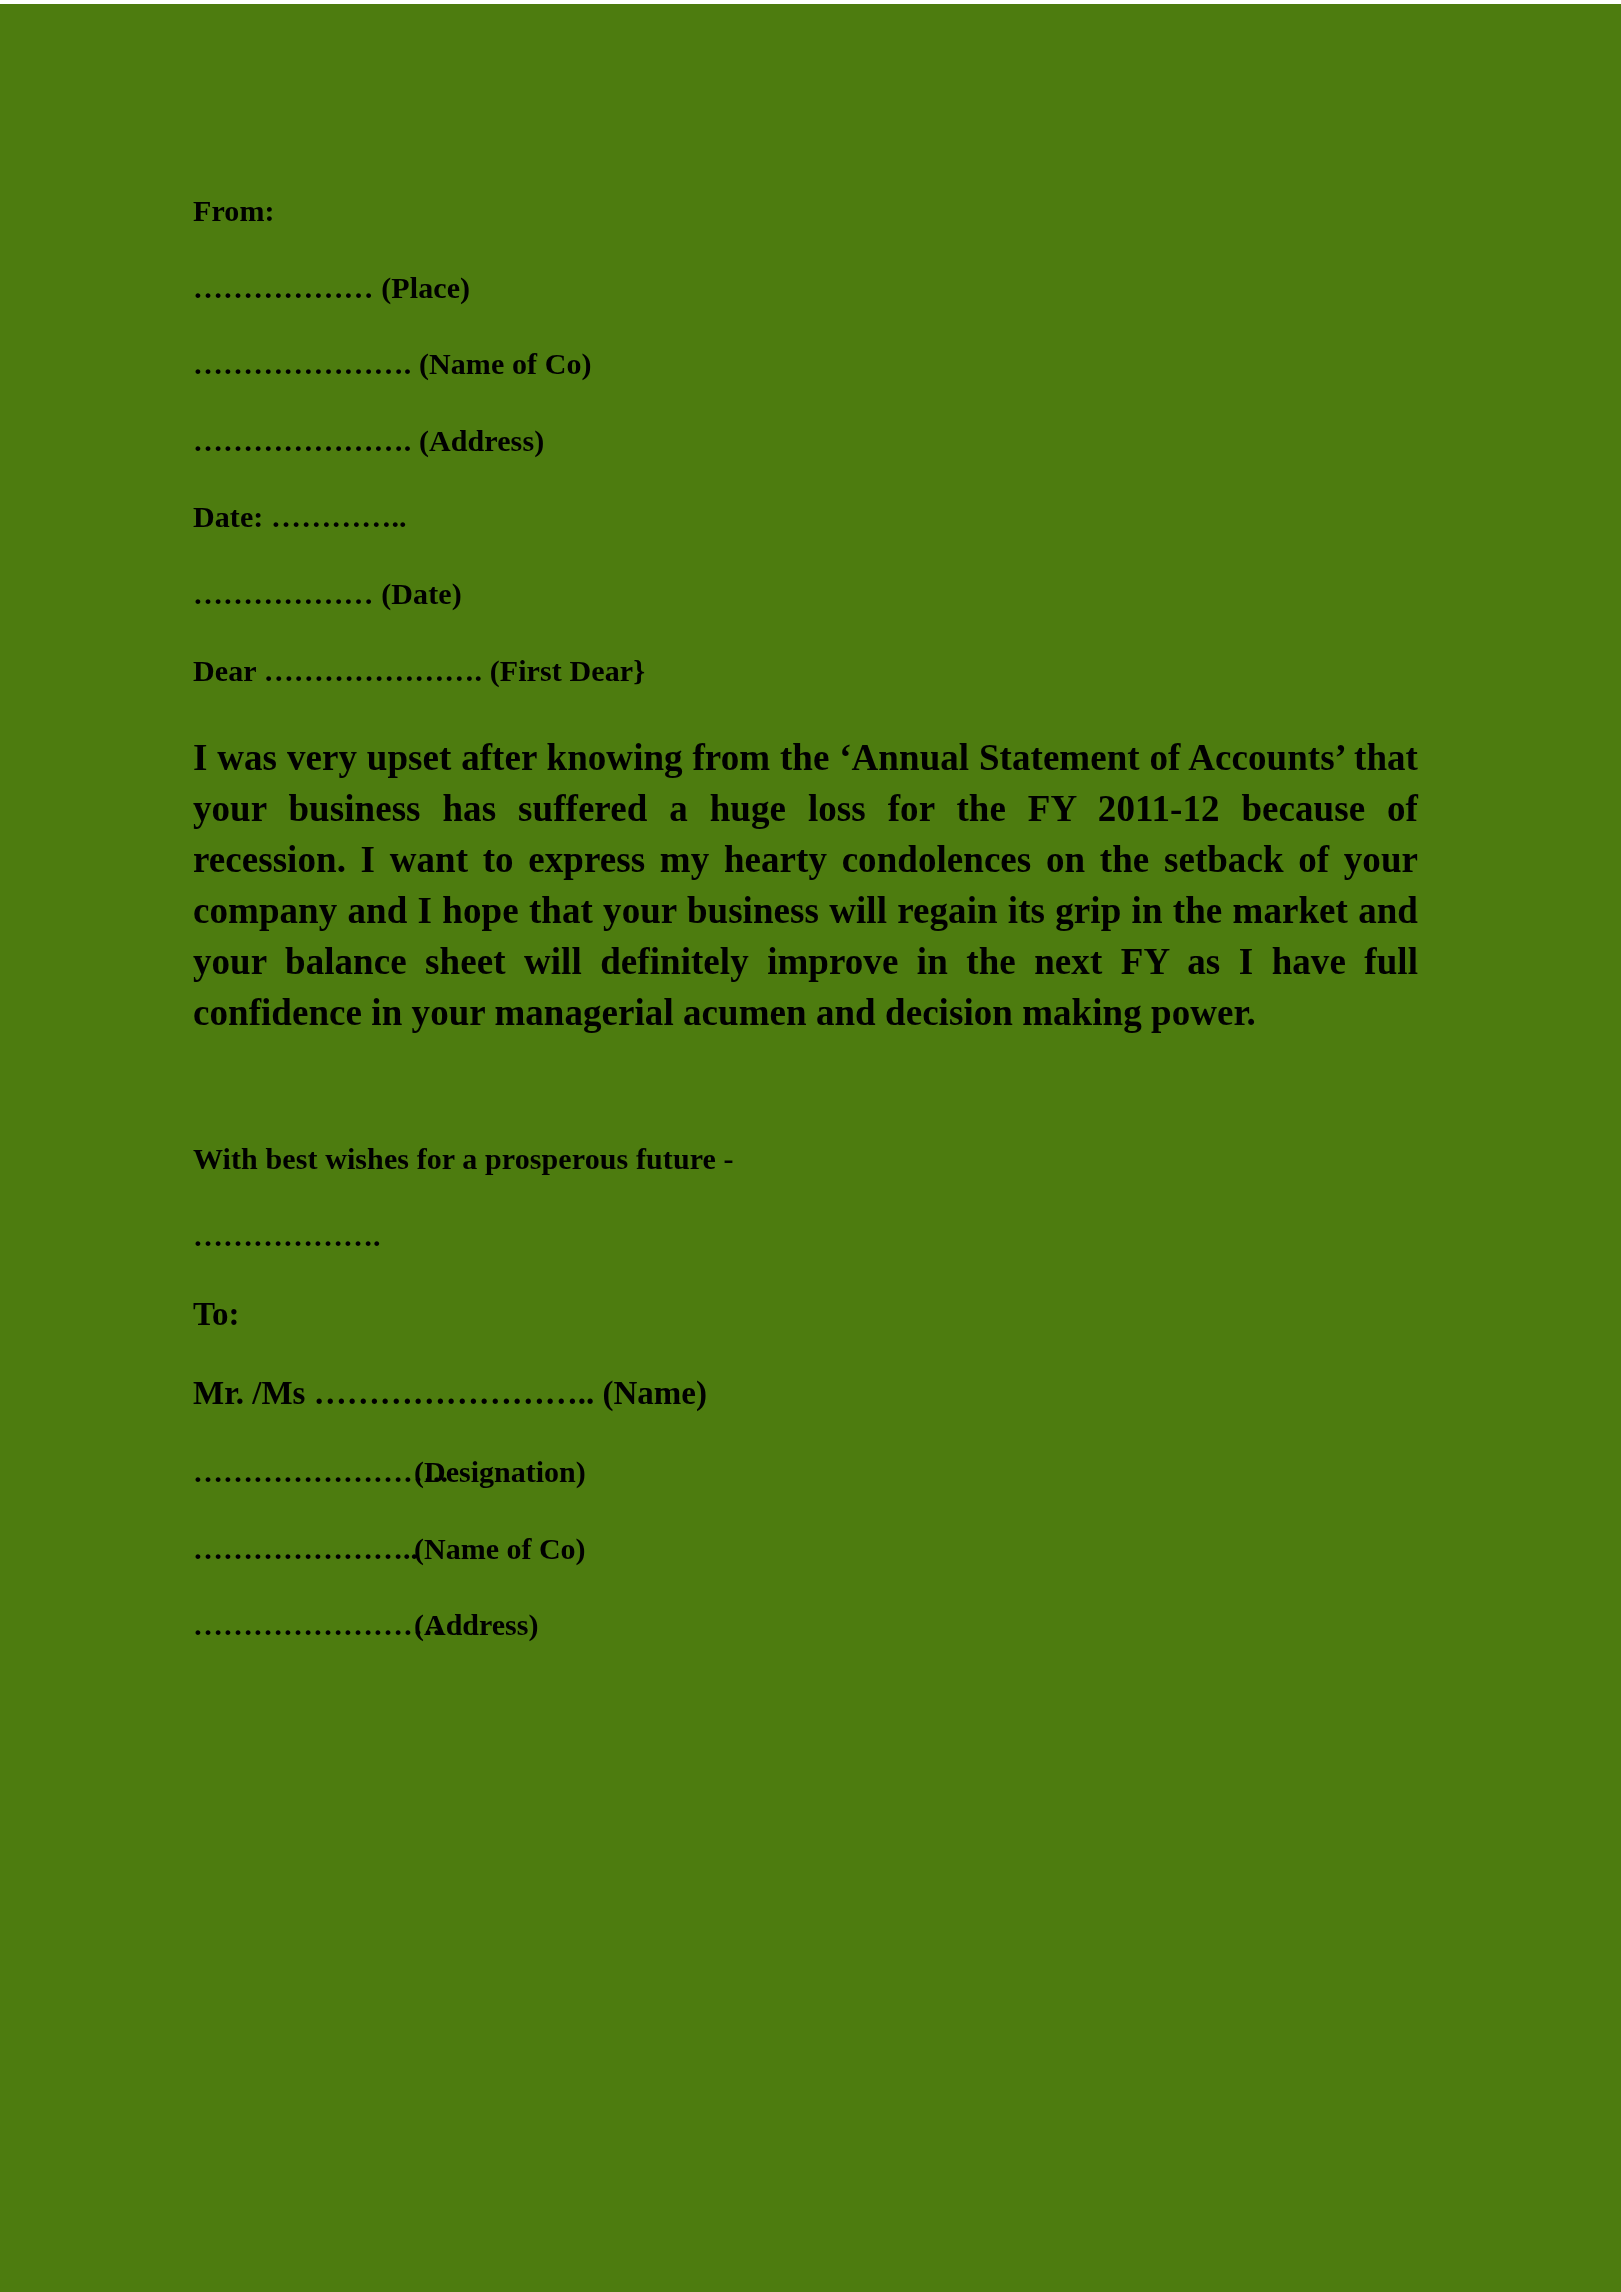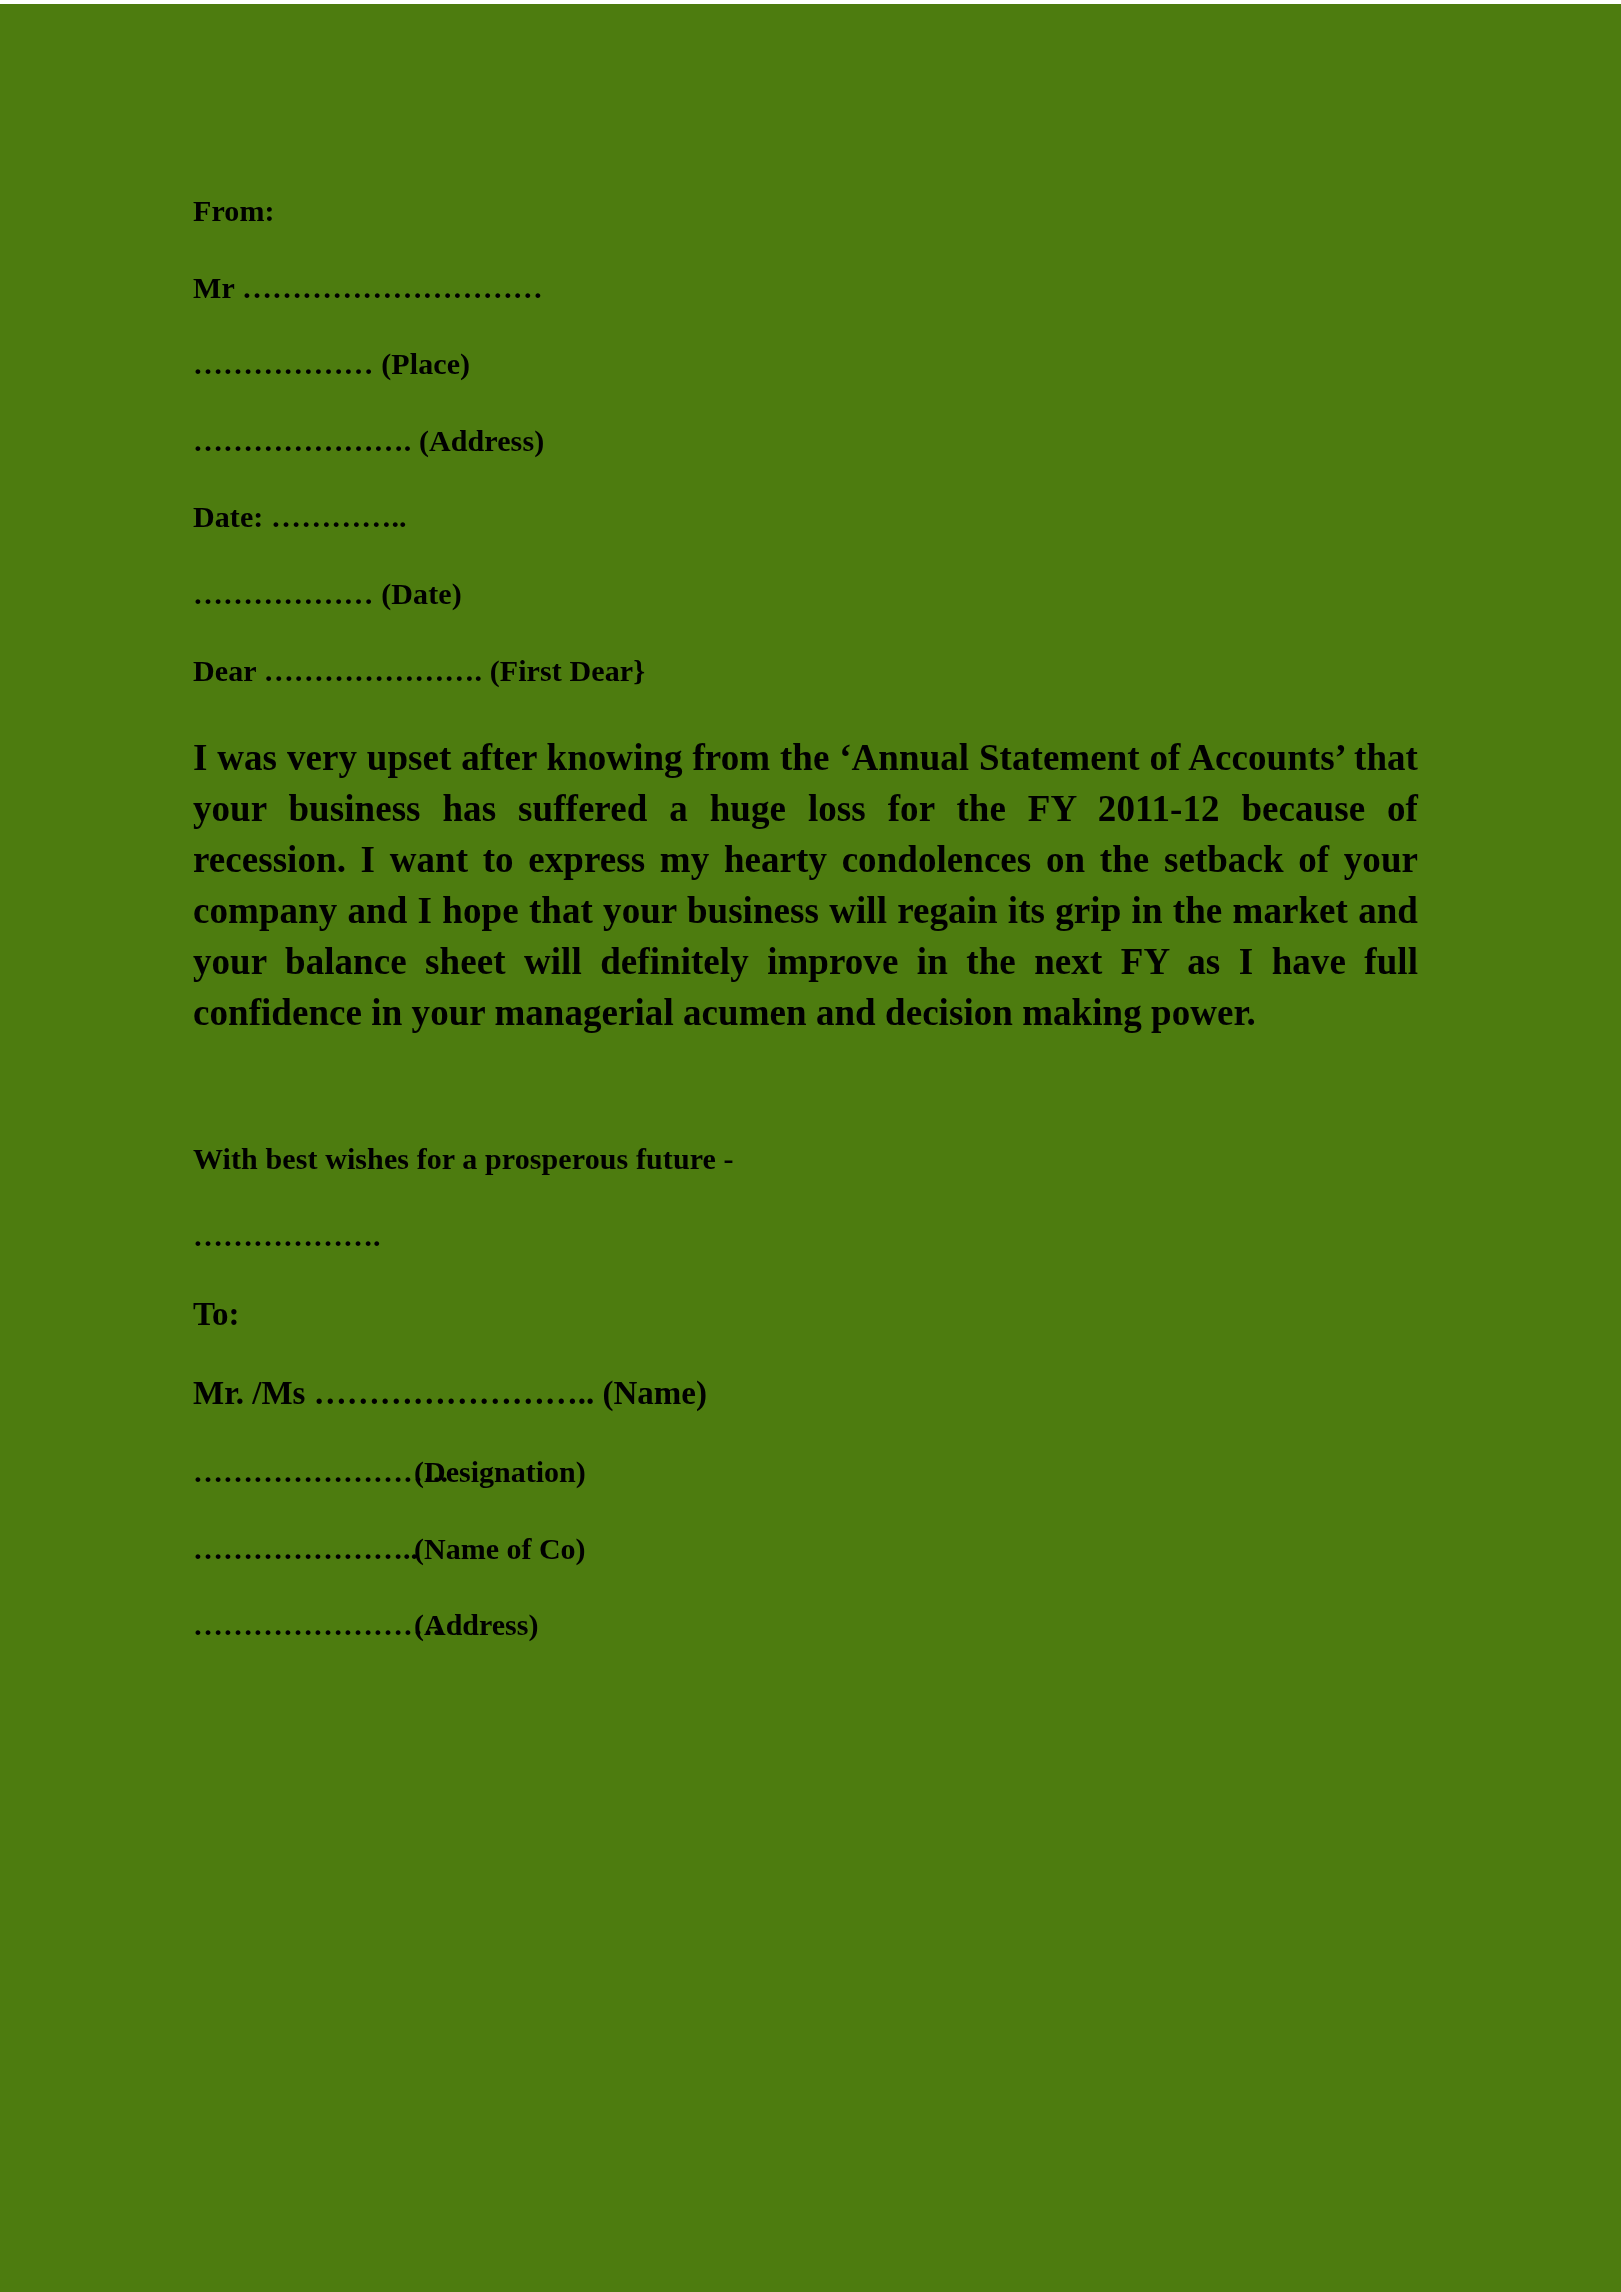--- a/index.html
+++ b/index.html
@@ -80,24 +80,24 @@
   }
 </style>
 </head>
 <body>
 
 <div class="page">
   <div class="letter">
 
     <p class="line">From:</p>
 
-    <p class="line">Mr …………………………</p>
 
     <p class="line">……………… (Place)</p>
 
+    <p class="line">…………………. (Name of Co)</p>
 
     <p class="line">…………………. (Address)</p>
 
     <p class="line">Date: …………..</p>
 
     <p class="line">……………… (Date)</p>
 
     <p class="line">Dear …………………. (First Dear}</p>
 
     <p class="body-para">I was very upset after knowing from the ‘Annual Statement of Accounts’ that your business has suffered a huge loss for the FY 2011-12 because of recession. I want to express my hearty condolences on the setback of your company and I hope that your business will regain its grip in the market and your balance sheet will definitely improve in the next FY as I have full confidence in your managerial acumen and decision making power.</p>

